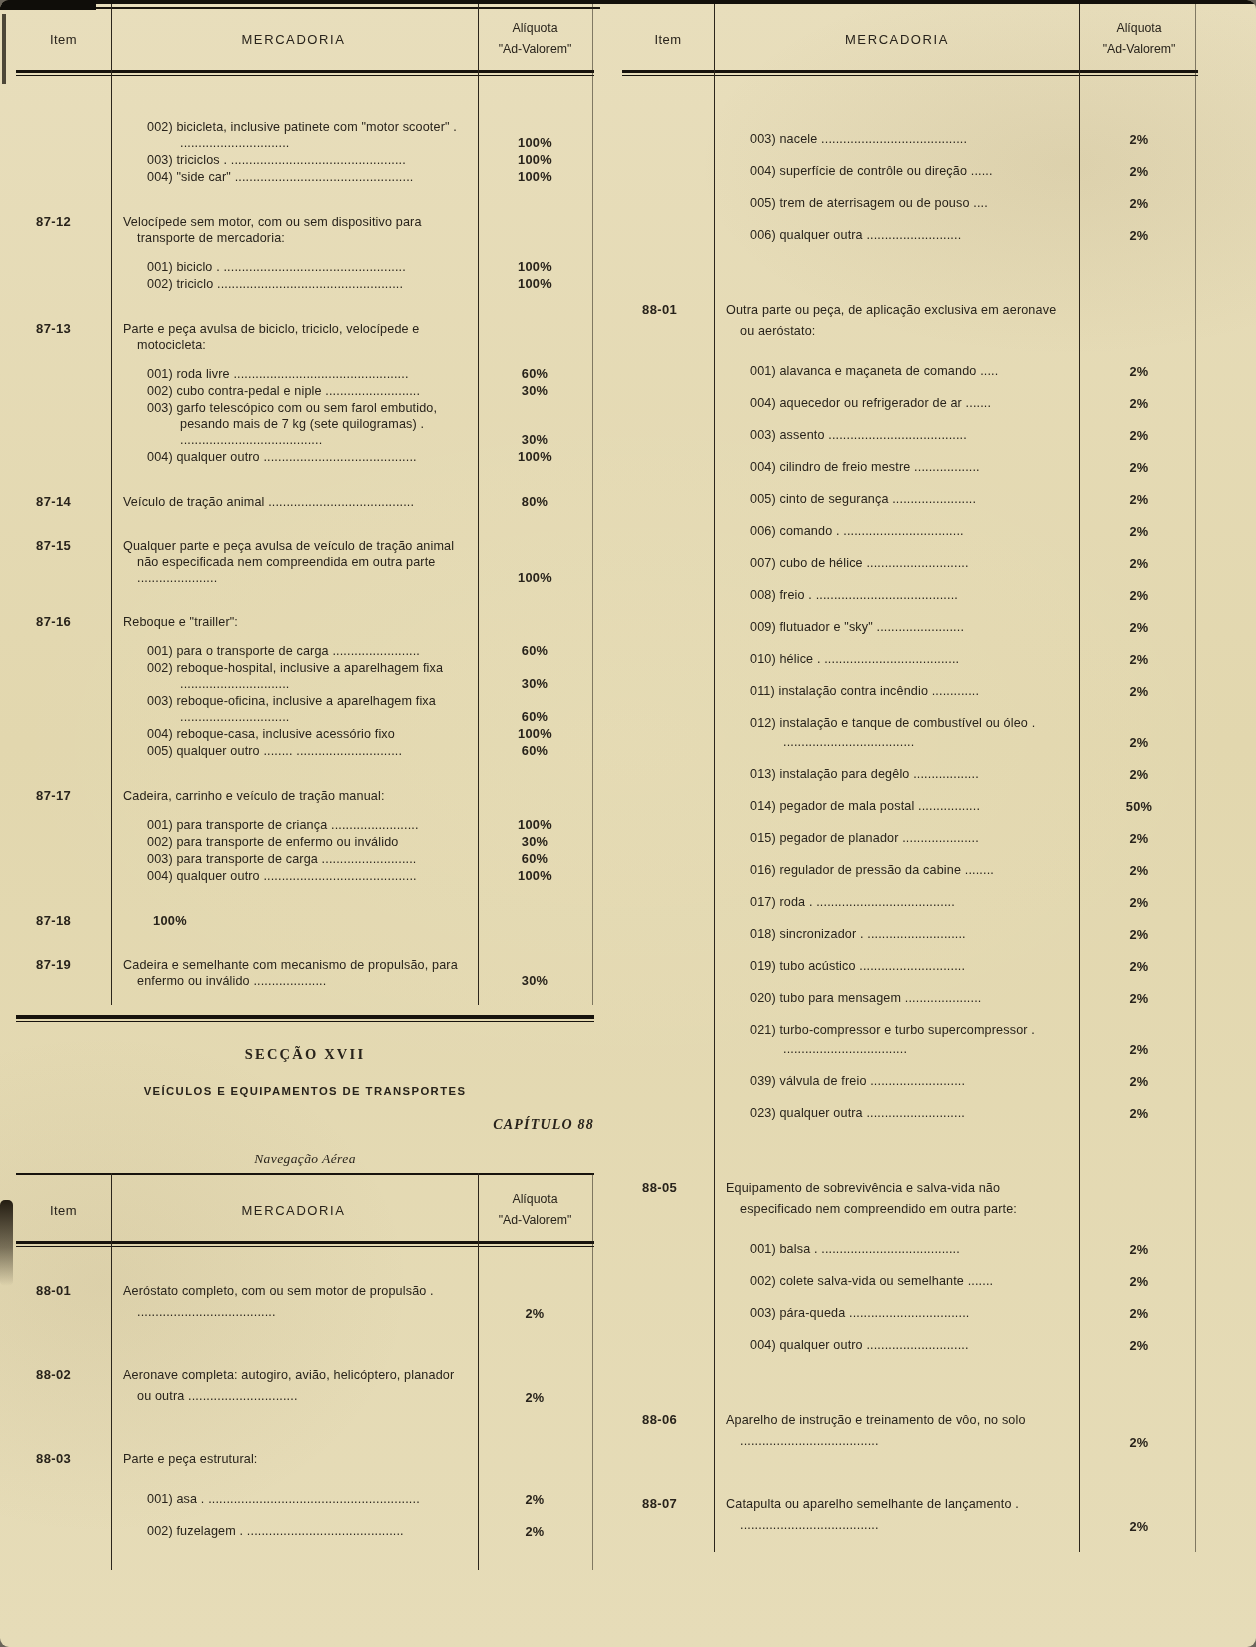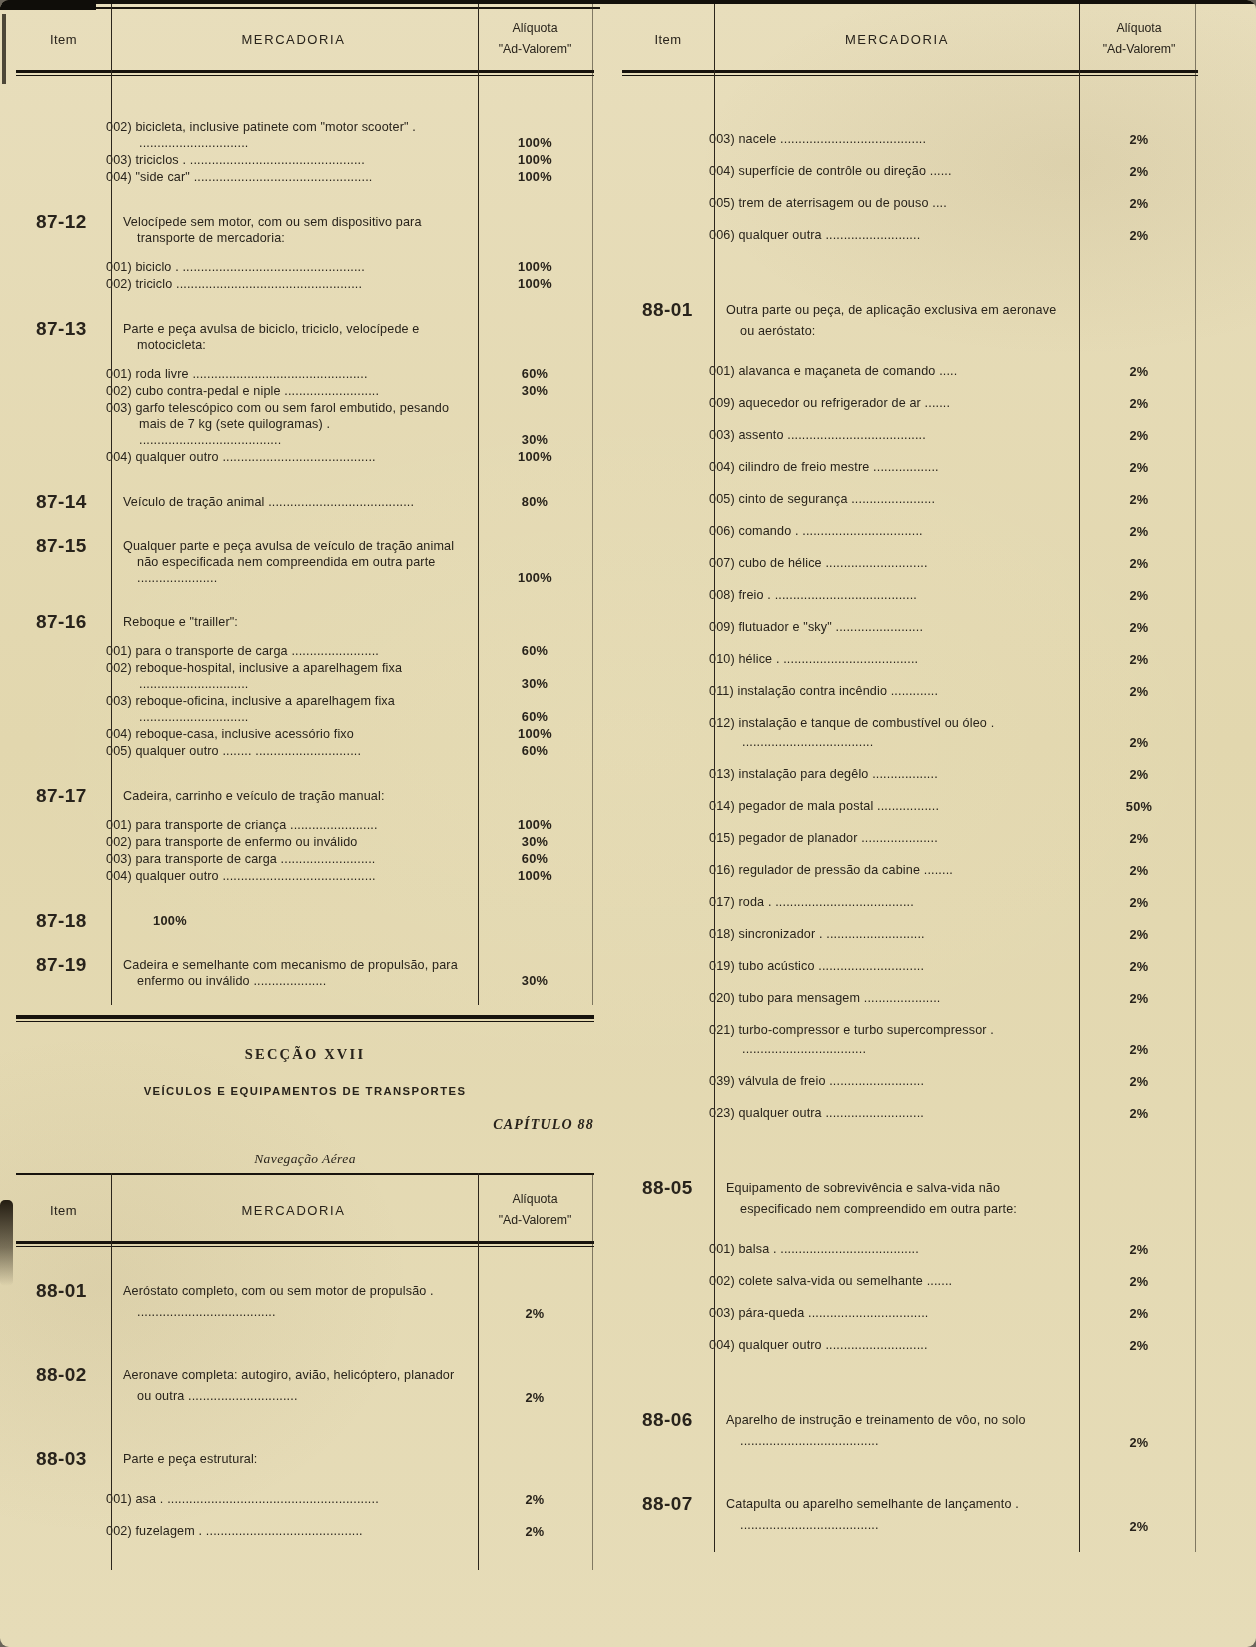--- a/index.html
+++ b/index.html
@@ -46,28 +46,28 @@
   .t-right .th-item{width:92px;}
   .th-merc{flex:1;text-align:center;font-size:13px;letter-spacing:1.6px;}
   .th-aliq{width:118px;text-align:center;font-size:12.3px;line-height:21px;display:flex;flex-direction:column;}
 
   .rule-double{height:6px;border-top:3px solid #17130d;border-bottom:1px solid #17130d;}
   .rule-heavy{height:7px;border-top:4px solid #17130d;border-bottom:1px solid #17130d;margin-top:10px;}
 
   .entries{padding-bottom:16px;}
   .entry{display:flex;margin-top:28px;}
   .entries > .entry:first-child{margin-top:30px;}
-  .col-item{width:95px;flex-shrink:0;padding-left:20px;font-weight:bold;font-size:19px;letter-spacing:.4px;line-height:16px;}
+  .col-item{width:95px;flex-shrink:0;padding-left:20px;font-weight:bold;font-size:13px;letter-spacing:.4px;line-height:16px;}
   .t-right .col-item{width:92px;}
   .col-body{flex:1;min-width:0;}
 
   .line{display:flex;align-items:flex-end;}
   .text{flex:1;min-width:0;font-size:12.6px;line-height:16px;letter-spacing:.15px;word-break:break-word;}
   .intro .text{padding:0 10px 0 26px;text-indent:-14px;}
-  .sub .text{padding:0 10px 0 28px;text-indent:-33px;}
+  .sub .text{padding:0 10px 0 69px;text-indent:-33px;}
   .rate{width:118px;flex-shrink:0;text-align:center;font-weight:bold;font-size:12.8px;line-height:16px;letter-spacing:.3px;}
   .subs{margin-top:13px;}
   .sub{margin-bottom:1px;}
 
   
   .t-air .entry{margin-top:42px;}
   .t-air .entries > .entry:first-child{margin-top:34px;}
   .t-air .text,.t-air .rate,.t-air .col-item{line-height:19px;}
   .t-air .subs{margin-top:20px;}
   .t-air .sub{margin-bottom:13px;}
@@ -382,21 +382,21 @@
               <div class="line intro">
                 <div class="text">Outra parte ou peça, de aplicação exclusiva em aeronave ou aeróstato:</div>
                 <div class="rate"></div>
               </div>
               <div class="subs">
                 <div class="line sub">
                   <div class="text">001) alavanca e maçaneta de comando .....</div>
                   <div class="rate">2%</div>
                 </div>
                 <div class="line sub">
-                  <div class="text">009) aquecedor ou refrigerador de ar .......</div>
+                  <div class="text">004) aquecedor ou refrigerador de ar .......</div>
                   <div class="rate">2%</div>
                 </div>
                 <div class="line sub">
                   <div class="text">003) assento ......................................</div>
                   <div class="rate">2%</div>
                 </div>
                 <div class="line sub">
                   <div class="text">004) cilindro de freio mestre ..................</div>
                   <div class="rate">2%</div>
                 </div>

